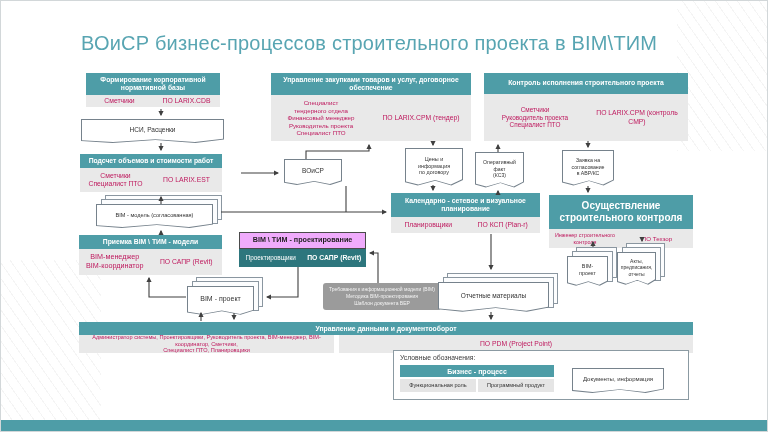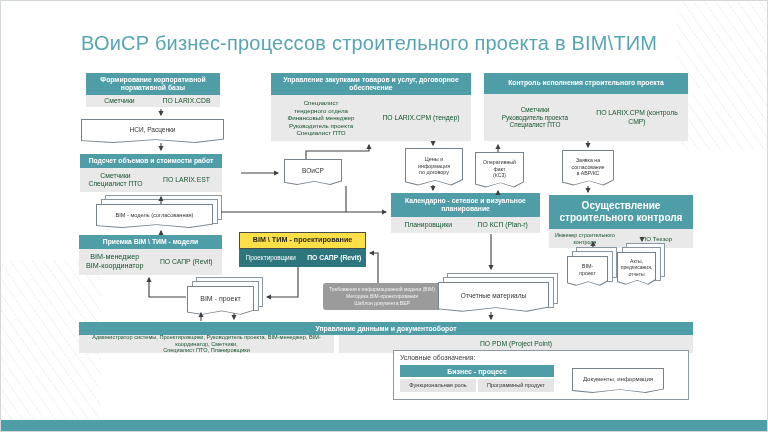--- a/index.html
+++ b/index.html
@@ -8,26 +8,26 @@
 
   .hatch { position:absolute; background:repeating-linear-gradient(55deg,#ececec 0 1px,transparent 1px 9px); opacity:.55; pointer-events:none; }
   .hatch.bl { left:-30px; bottom:6px; width:130px; height:165px; }
   .hatch.tr { right:-10px; top:0; width:100px; height:150px; }
 
   .title { position:absolute; left:80px; top:31px; font-size:20px; font-weight:500; color:#58a5b2; letter-spacing:.2px; }
 
   .block { position:absolute; }
   .block-head { background:#4e9da7; color:#fff; font-weight:700; font-size:6.8px; line-height:1.18;
                 display:flex; align-items:center; justify-content:center; text-align:center; padding:3px 4px; }
-  .block-body { display:flex; background:#e9e9e9; color:#14532d; }
+  .block-body { display:flex; background:#e9e9e9; color:#be185d; }
   .cell { flex:1; display:flex; align-items:center; justify-content:center; text-align:center;
           padding:2px 3px; font-size:6.8px; line-height:1.2; }
   .pre { white-space:pre-line; }
 
-  .head-outline { background:#fde047; border:1px solid #4a4a4a; color:#1f1f1f; }
+  .head-outline { background:#f0abfc; border:1px solid #4a4a4a; color:#1f1f1f; }
   .row-dark { background:#2d767d; color:#fff; }
   .row-dark .cell { color:#fff; font-weight:700; }
 
   .doc { position:absolute; background:#76828c;
          clip-path:polygon(0 0,100% 0,100% 82%,80% 96%,52% 84%,22% 96%,0 88%); }
   .doc-in { position:absolute; inset:1px; background:#fff; display:flex; align-items:center; justify-content:center;
             text-align:center; font-size:6.5px; color:#333; line-height:1.25; padding:1px 2px 4px 2px;
             clip-path:polygon(0 0,100% 0,100% 82%,80% 96%,52% 84%,22% 96%,0 88%); }
 
   .stack { position:absolute; }

